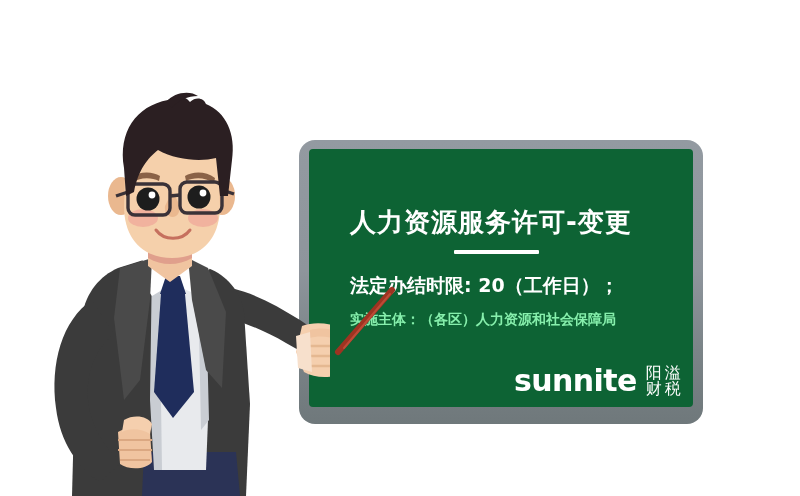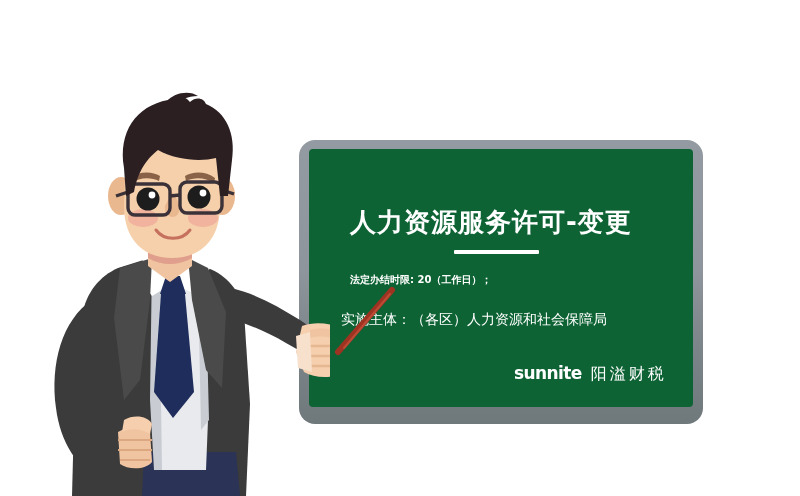--- a/index.html
+++ b/index.html
@@ -25,33 +25,33 @@
     font-size:26px;font-weight:700;color:#ffffff;
     letter-spacing:1px;white-space:nowrap;
     font-family:"DejaVu Sans","Liberation Sans",sans-serif;
   }
   .b-underline{
     position:absolute;left:145px;top:101px;width:85px;height:4px;
     background:#ffffff;border-radius:1px;
   }
   .b-line1{
     position:absolute;left:41px;top:124px;
-    font-size:10px;font-weight:700;color:#ffffff;white-space:nowrap;
+    font-size:19px;font-weight:700;color:#ffffff;white-space:nowrap;
     font-family:"DejaVu Sans","Liberation Sans",sans-serif;
   }
   .b-line2{
-    position:absolute;left:32px;top:162px;
-    font-size:14px;font-weight:400;color:#ffffff;white-space:nowrap;
+    position:absolute;left:41px;top:162px;
+    font-size:14px;font-weight:700;color:#86efac;white-space:nowrap;
     font-family:"DejaVu Sans","Liberation Sans",sans-serif;
   }
 
   
   #logo{position:absolute;left:205px;top:216px;display:flex;align-items:center;gap:9px;}
   .logo-mark{
-    font-size:17px;font-weight:600;color:#ffffff;letter-spacing:-0.6px;
+    font-size:30px;font-weight:600;color:#ffffff;letter-spacing:-0.6px;
     font-family:"DejaVu Sans","Liberation Sans",sans-serif;line-height:1;
   }
   .logo-cn{
     font-size:16px;font-weight:500;color:#ffffff;letter-spacing:3px;
     font-family:"DejaVu Sans","Liberation Sans",sans-serif;line-height:1;
   }
 
   
   #person{position:absolute;left:0;top:0;width:330px;height:496px;}
   #pointer-layer{position:absolute;left:0;top:0;width:800px;height:496px;pointer-events:none;}

